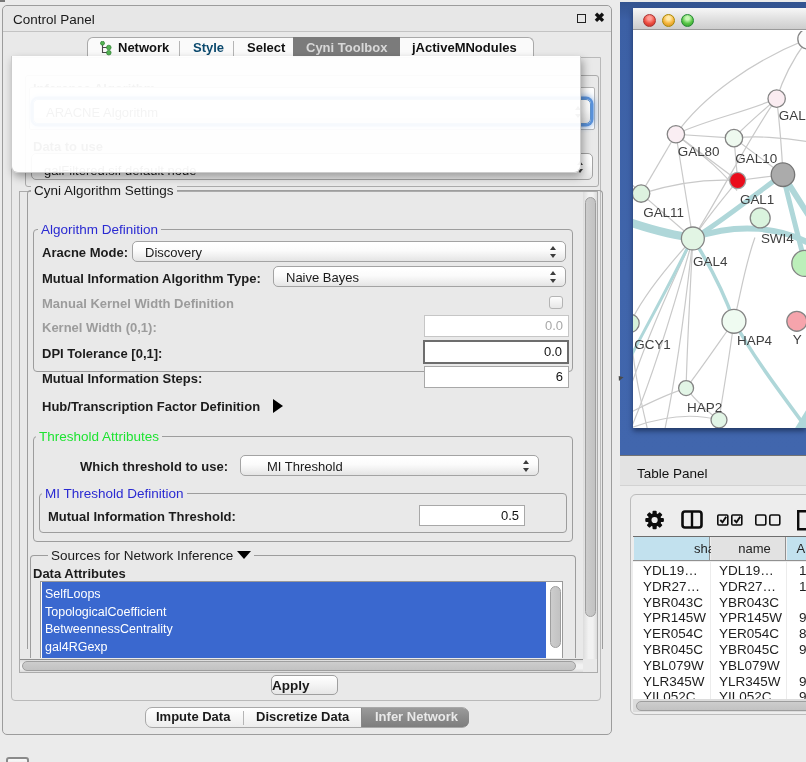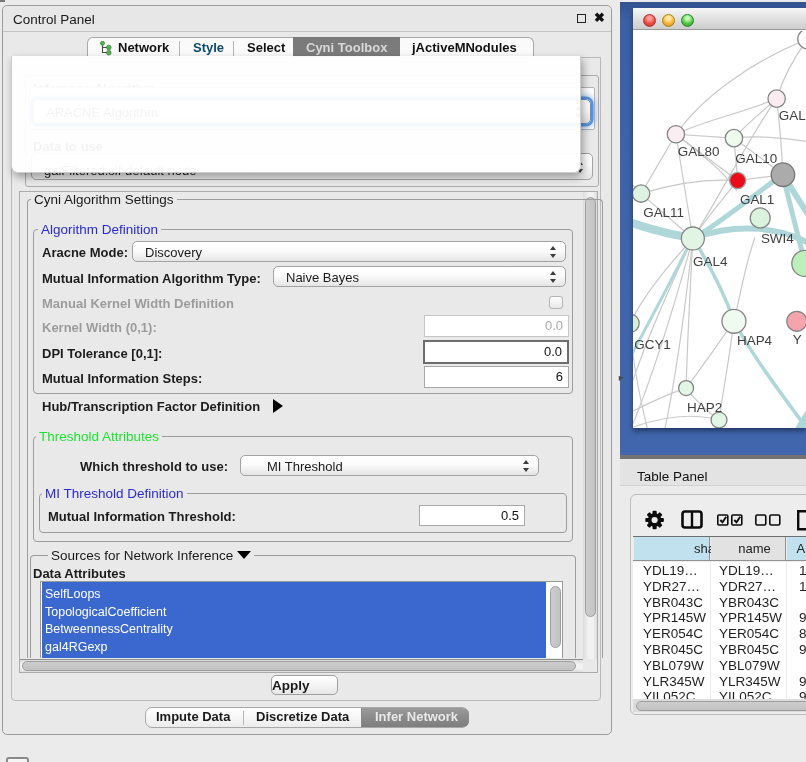--- a/index.html
+++ b/index.html
@@ -102,21 +102,21 @@
       <text x="128" y="213">SWI4</text>
       <text x="60" y="236">GAL4</text>
       <text x="1" y="319">GCY1</text>
       <text x="104" y="315">HAP4</text>
       <text x="160" y="314">Y</text>
       <text x="54" y="382">HAP2</text>
     </g>
   </svg>
 </div>
 
-<div class="a" style="left:620px; top:455px; width:186px; height:31px; background:#e3e3e3; border-top:4px solid #737373; border-bottom:1px solid #d2d2d2;">
+<div class="a" style="left:620px; top:455px; width:186px; height:31px; background:#e3e3e3; border-top:1px solid #737373; border-bottom:1px solid #d2d2d2;">
   <div class="a" style="left:17px; top:10px; font-size:13.5px; color:#111;">Table Panel</div>
 </div>
 
 <div class="a" style="left:630px; top:494px; width:200px; height:221px; background:#ededed; border:1px solid #bcbcbc; border-radius:6px;"></div>
 
 <svg class="a" style="left:640px; top:506px;" width="166" height="28" viewBox="0 0 166 28">
   <g fill="#0c0c0c" transform="translate(14.6,14)">
     <rect x="-2.1" y="-9.3" width="4.2" height="18.6" rx="1"></rect>
     <rect x="-2.1" y="-9.3" width="4.2" height="18.6" rx="1" transform="rotate(45)"></rect>
     <rect x="-2.1" y="-9.3" width="4.2" height="18.6" rx="1" transform="rotate(90)"></rect>
@@ -203,25 +203,25 @@
 </div>
 
 <div class="a" style="left:19px; top:191px; width:579px; height:482px; border:1px solid #ababab; background:#e9e9e9;"></div>
 
 <div class="a" style="left:583px; top:192px; width:14px; height:467px; background:linear-gradient(90deg,#dcdcdc,#f2f2f2 40%,#f2f2f2 70%,#dcdcdc);"></div>
 <div class="a sb-thumb" style="left:584.5px; top:197px; width:11px; height:420px;"></div>
 
 <div class="a" style="left:20px; top:659px; width:563px; height:13px; background:linear-gradient(#dcdcdc,#f2f2f2 40%,#f2f2f2 70%,#dcdcdc); border-top:1px solid #8e8e8e;"></div>
 <div class="a sb-thumb-h" style="left:22px; top:661px; width:554px; height:10px;"></div>
 
-<div class="a grp" style="left:27px; top:199px; width:576px; height:459px; border-bottom:none; border-radius:4px 4px 0 0;">
+<div class="a grp" style="left:27px; top:190px; width:576px; height:459px; border-bottom:none; border-radius:4px 4px 0 0;">
   <span class="lbl" style="left:3px; color:#1a1a1a;">Cyni Algorithm Settings</span>
 </div>
 
-<div class="a grp" style="left:33px; top:229px; width:540px; height:165px;">
+<div class="a grp" style="left:33px; top:229px; width:540px; height:143px;">
   <span class="lbl" style="left:4px; color:#2a2ad2;">Algorithm Definition</span>
 </div>
 <div class="a rowlbl" style="left:42px; top:245px;">Aracne Mode:</div>
 <div class="a combo" style="left:132px; top:241px; width:434px; height:21px;">
     <span class="ct">Discovery</span>
     <span class="spin"></span>
   </div>
 <div class="a rowlbl" style="left:42px; top:271px;">Mutual Information Algorithm Type:</div>
 <div class="a combo" style="left:273px; top:266px; width:293px; height:21px;">
     <span class="ct">Naive Bayes</span>

